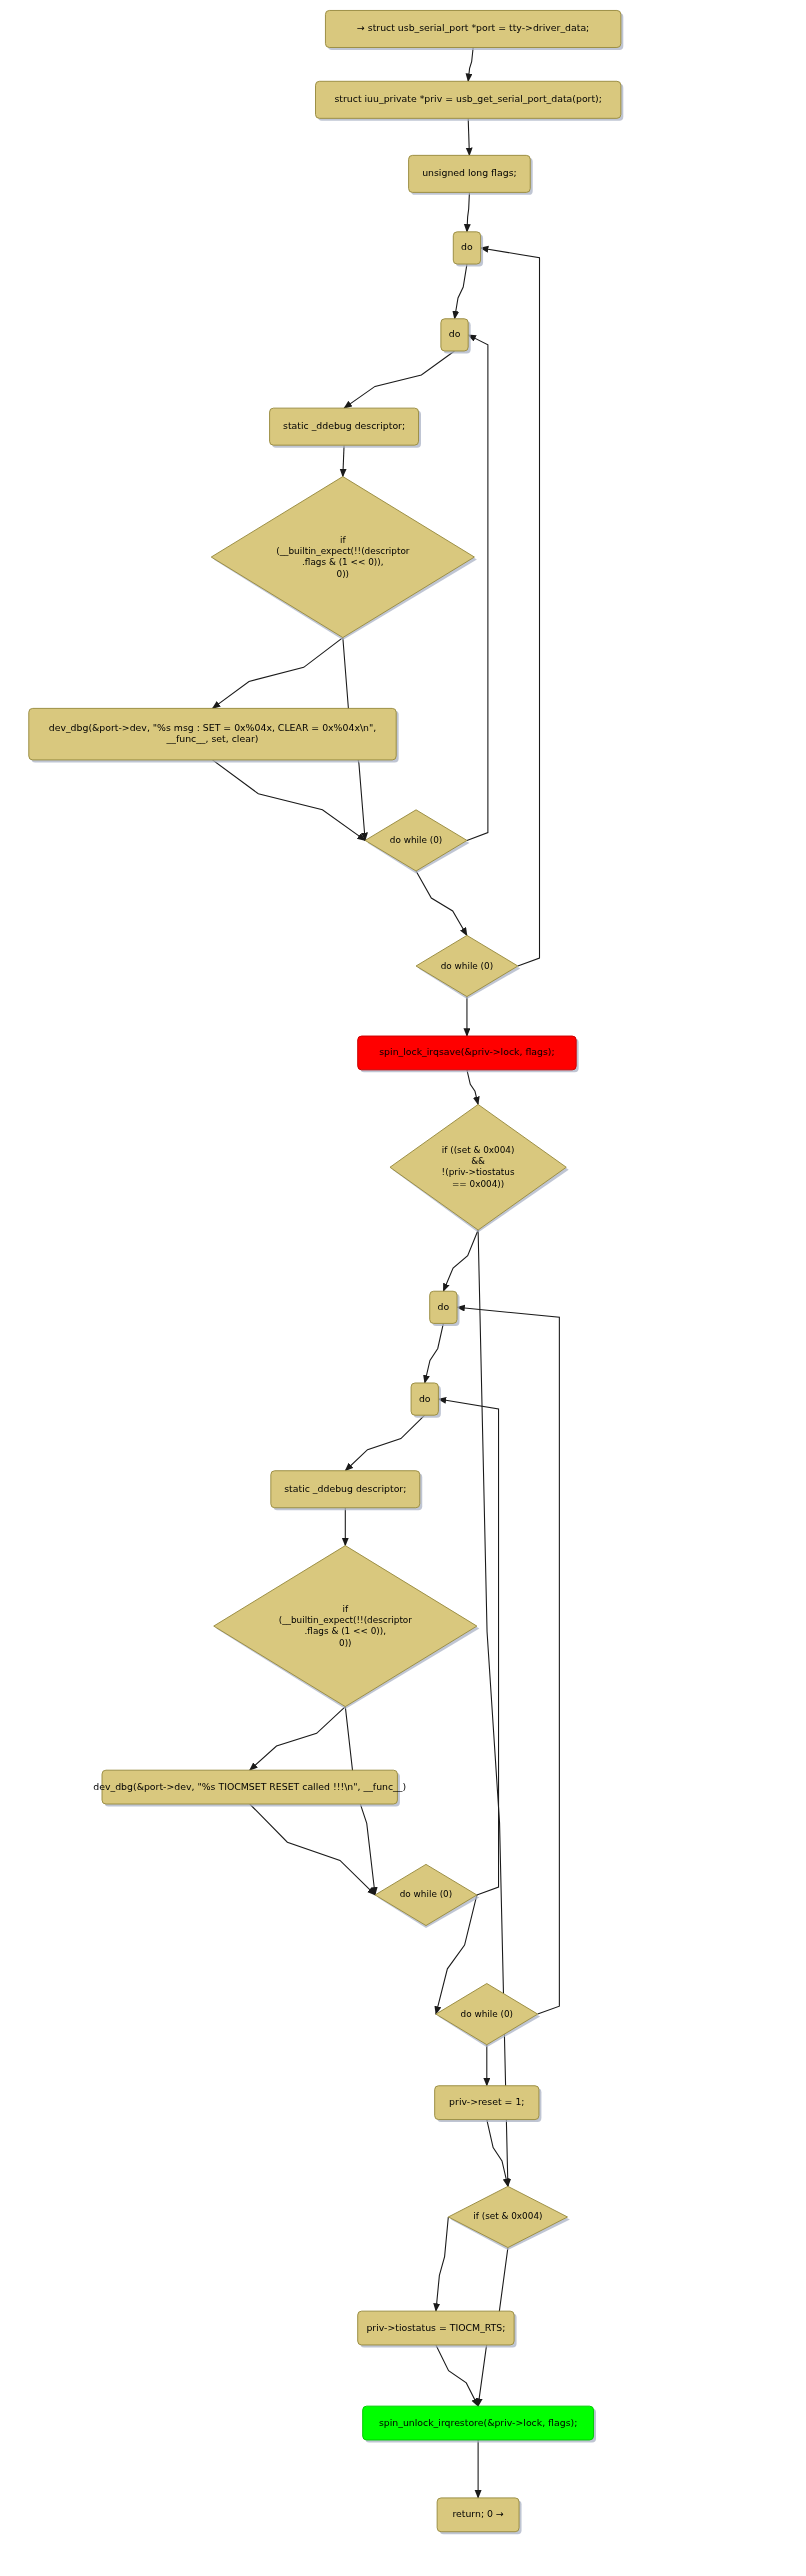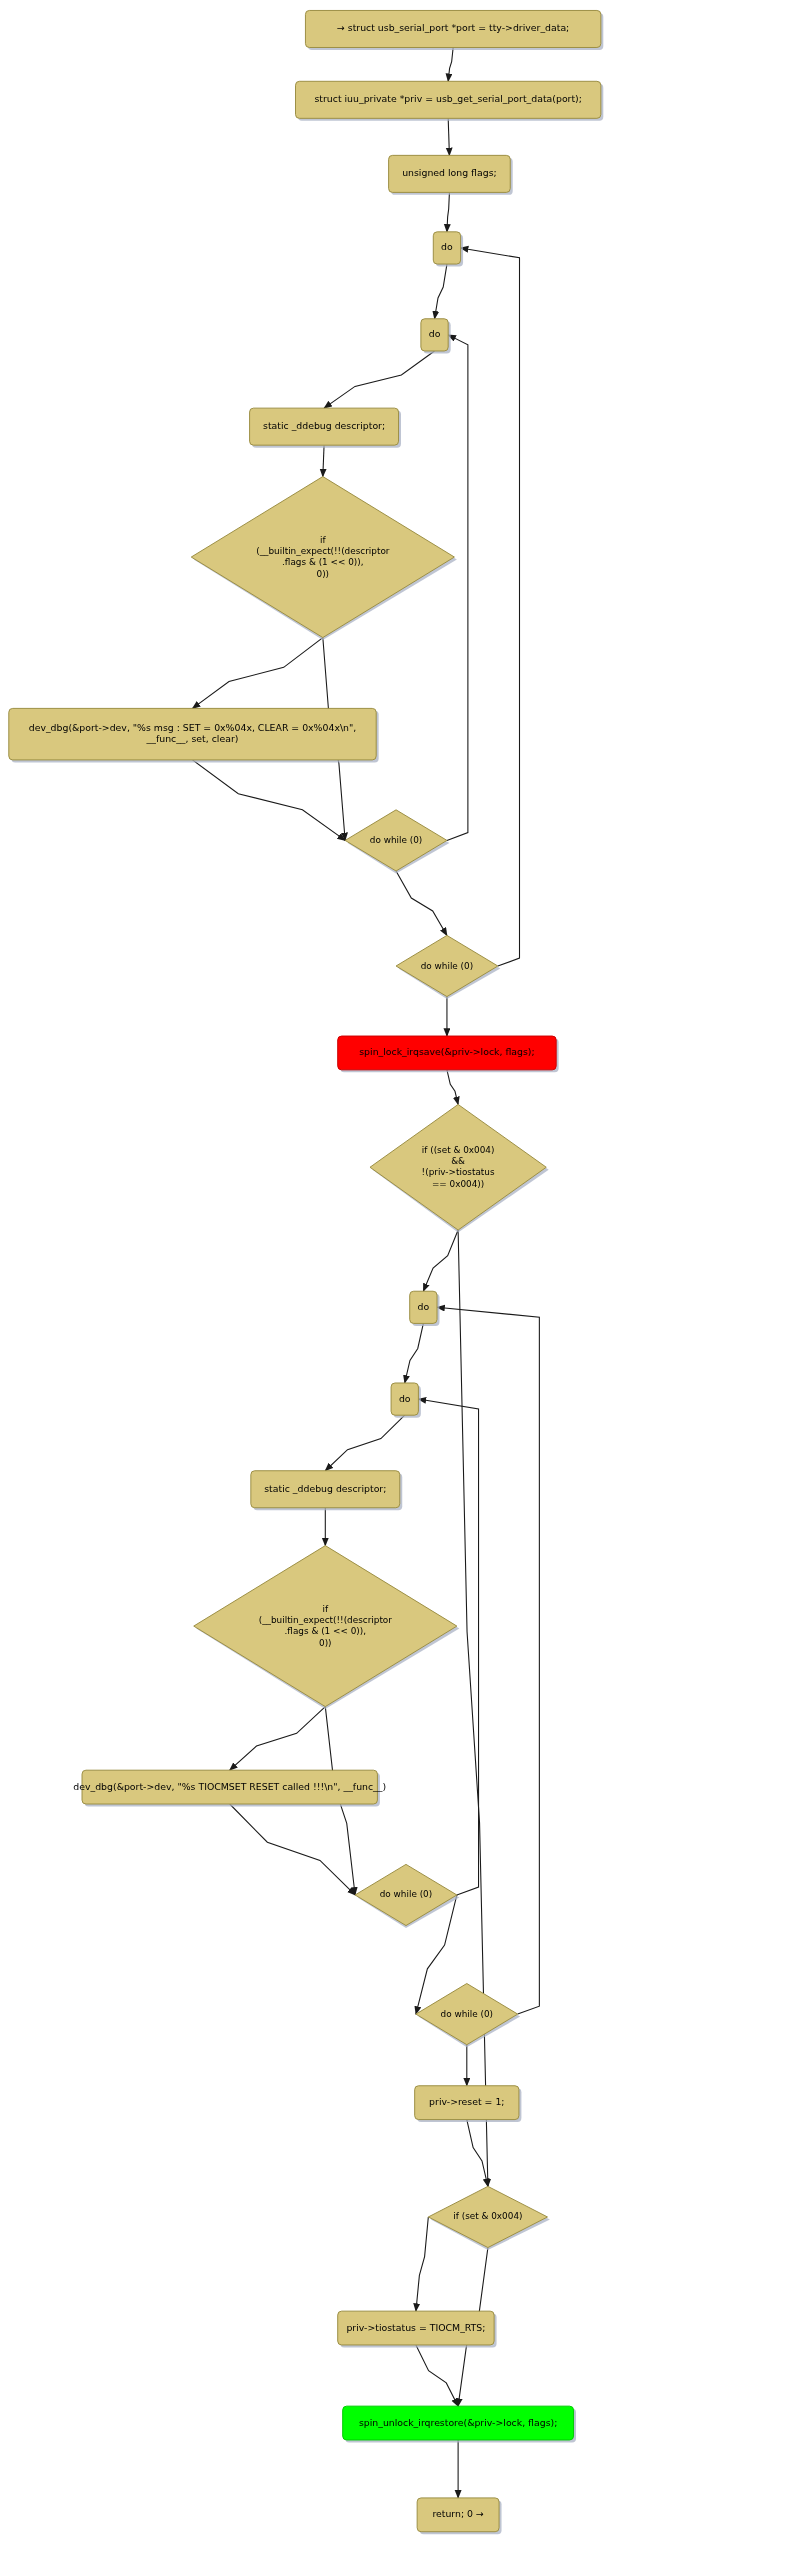--- a/index.html
+++ b/index.html
@@ -11,20 +11,21 @@
     font-family: "DejaVu Sans", sans-serif;
     width: 807px;
     height: 2576px;
     position: relative;
     overflow: hidden;
   }
   #flow-root {
     position: relative;
     width: 762px;
     height: 2576px;
+    margin-left: 20px;
   }
   #flow-svg {
     position: absolute;
     top: 0; left: 0;
     width: 807px;
     height: 2576px;
     display: block;
   }
   .node-text {
     font-family: "DejaVu Sans", sans-serif;

